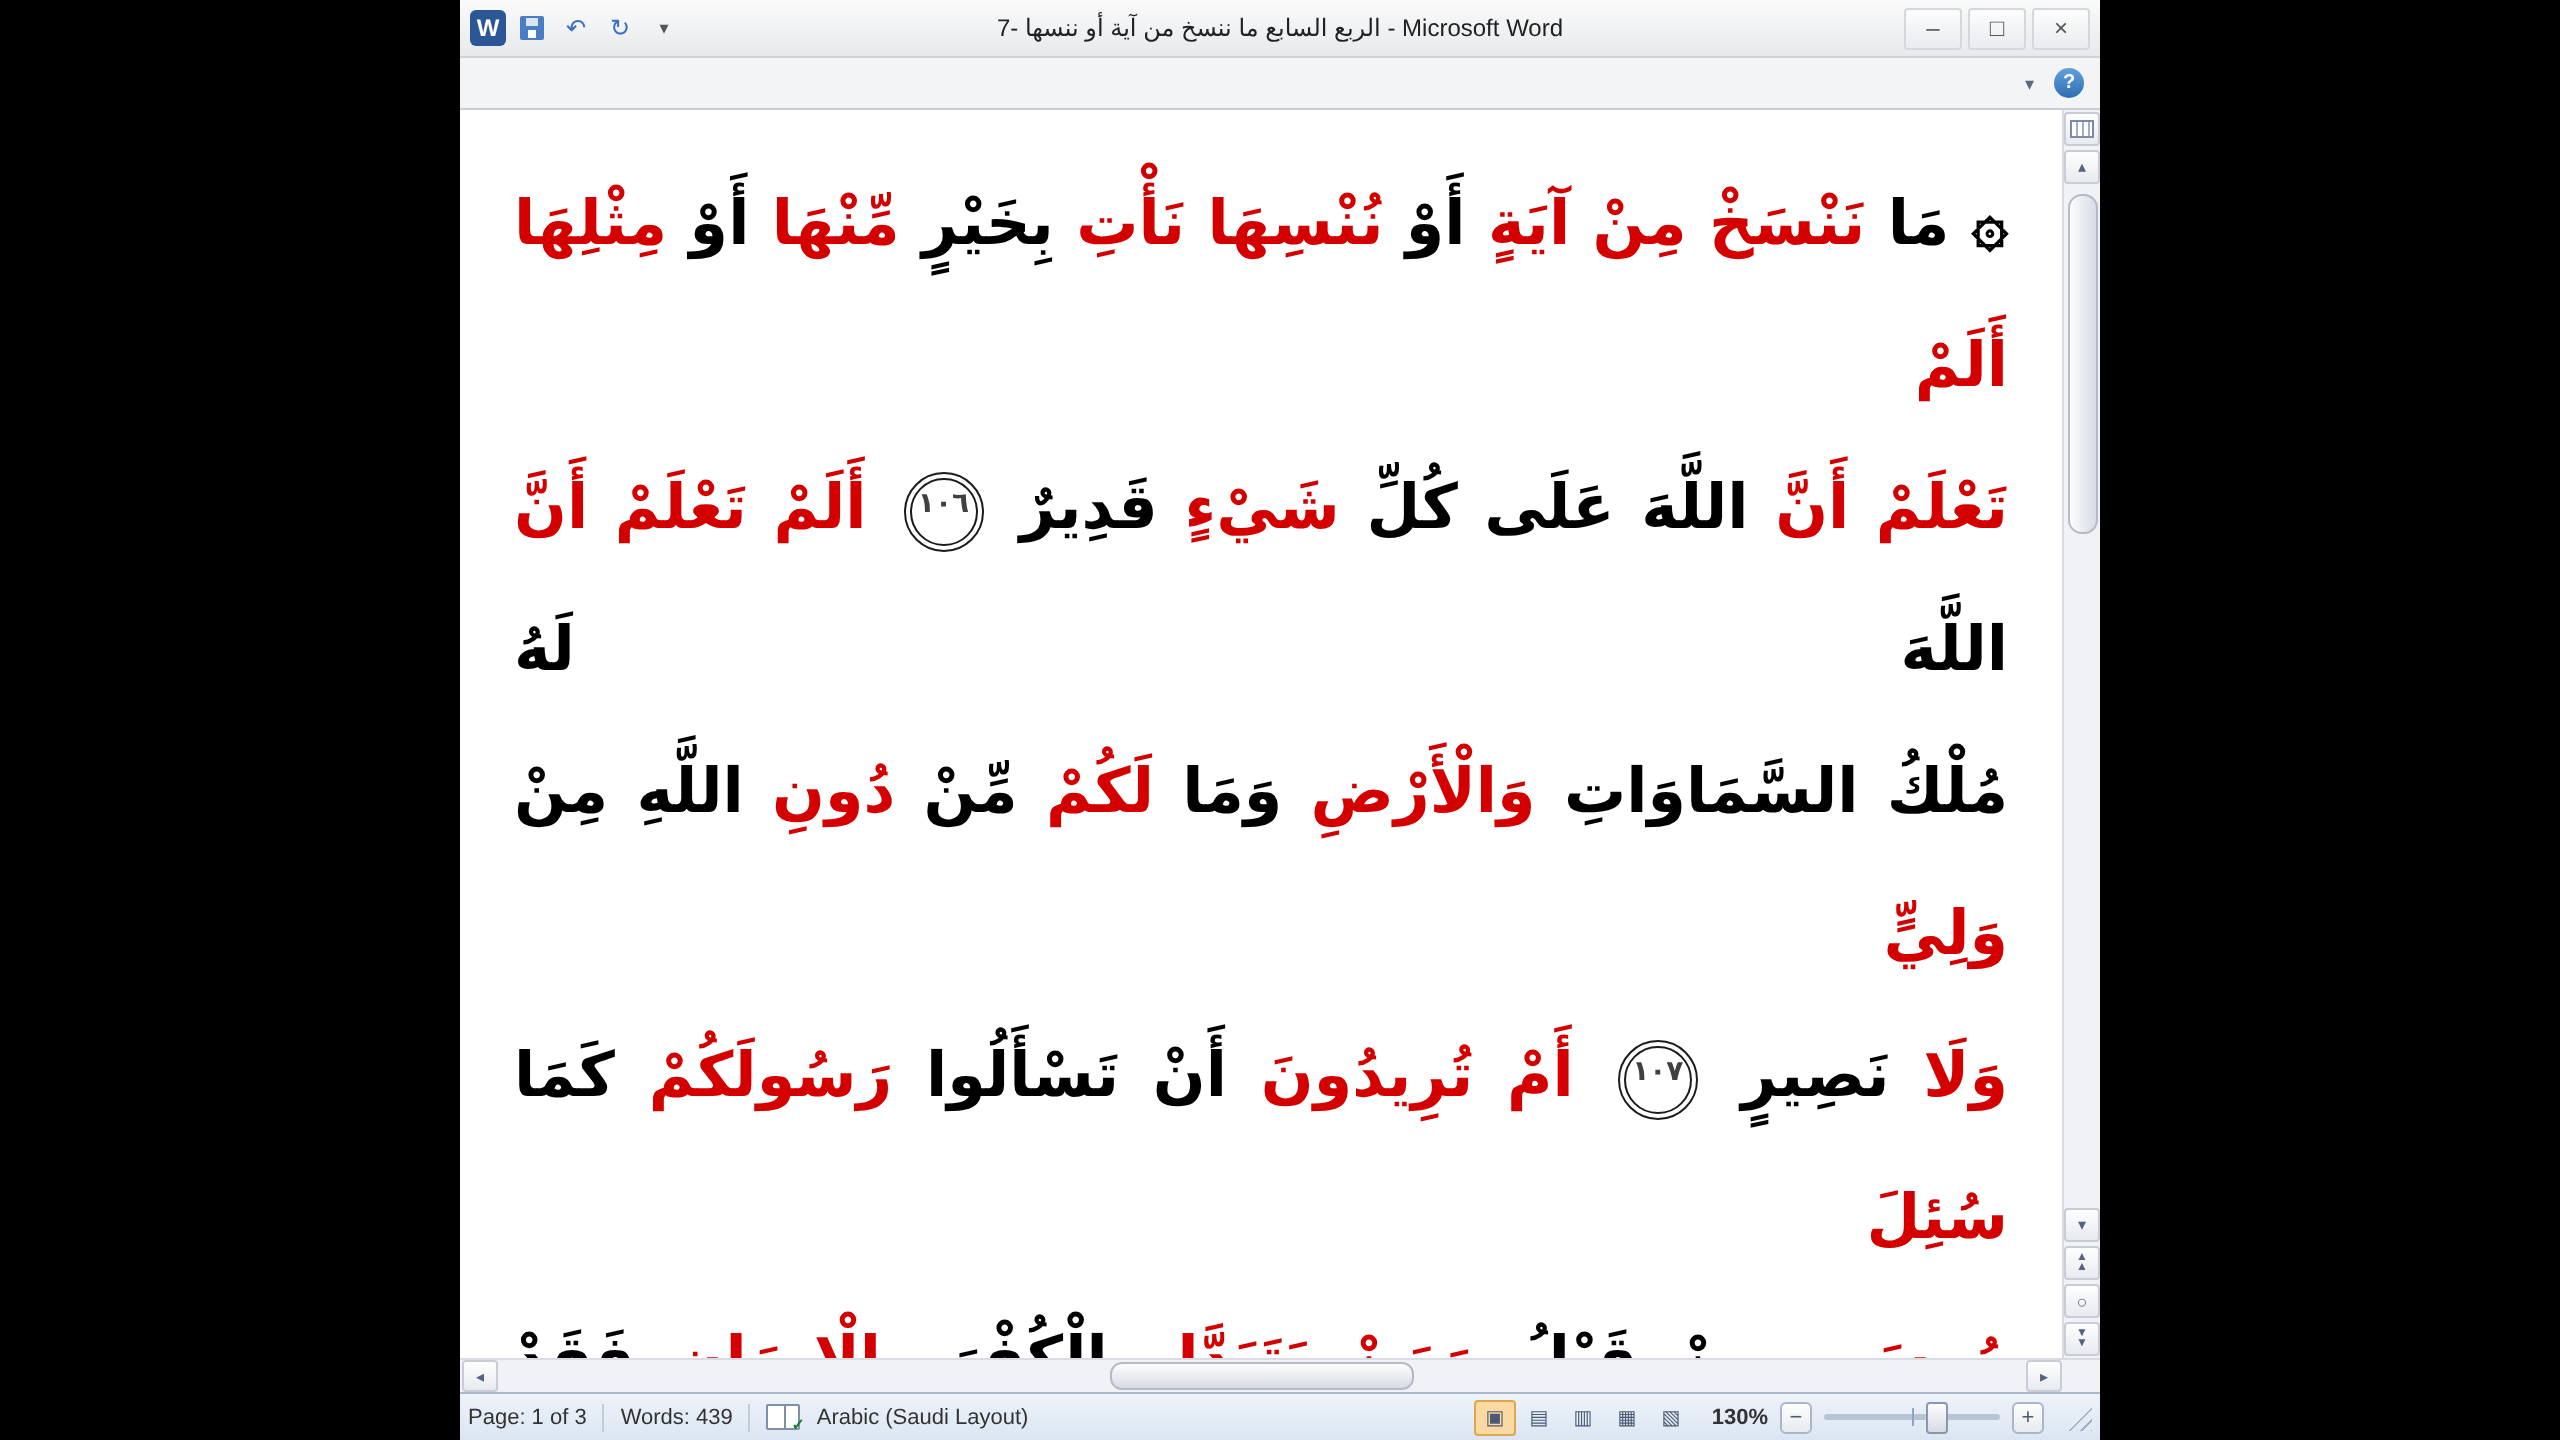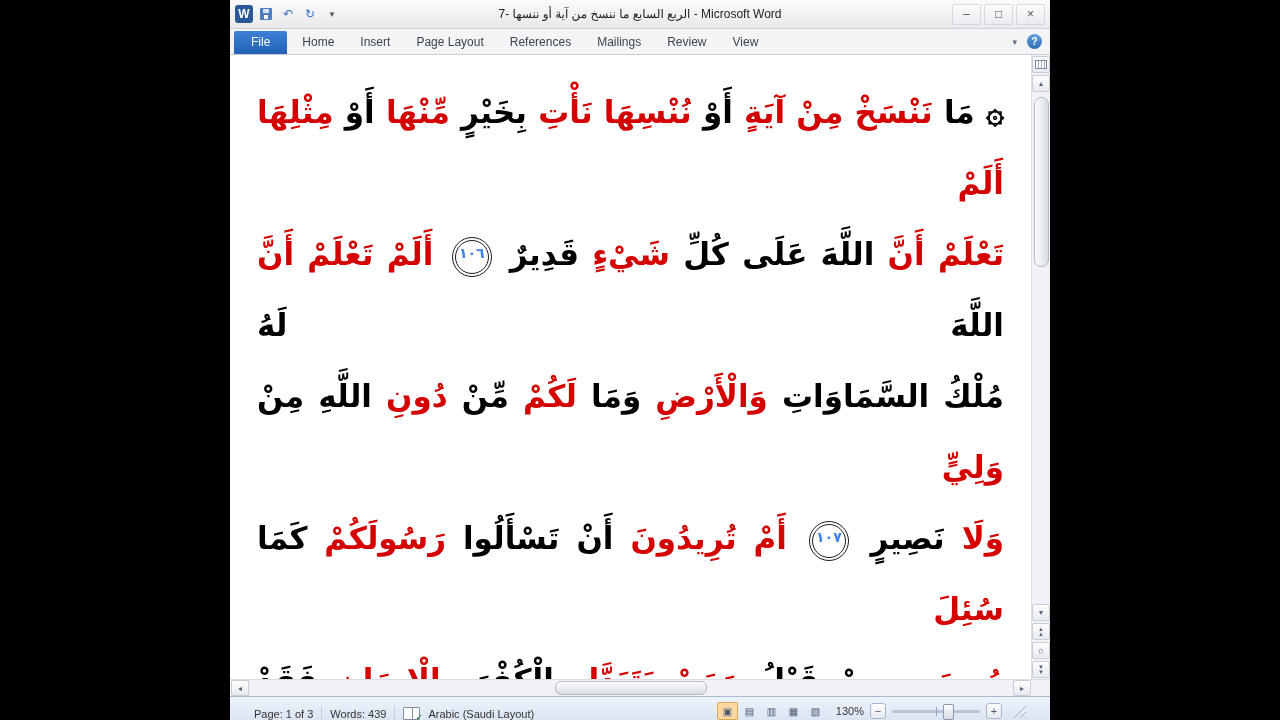--- a/index.html
+++ b/index.html
@@ -39,21 +39,21 @@
             color:#fff;font-size:10px;font-weight:bold;display:flex;align-items:center;justify-content:center;}
 
   
   .docarea{flex:1 1 auto;display:flex;overflow:hidden;background:#8c8c8c;}
   .page{flex:1;background:#fff;overflow:hidden;padding:22px 27px 0 27px;}
   .qline{direction:rtl;text-align:justify;text-align-last:justify;
          font-family:"DejaVu Sans",sans-serif;font-weight:bold;
          font-size:31px;line-height:71px;color:#000;}
   .vmark{display:inline-block;min-width:26px;height:32px;line-height:25px;border:4px double #1c1c1c;
          border-radius:50%;text-align:center;font-size:14px;font-weight:bold;vertical-align:middle;
-         padding:0 3px;margin:0 5px;color:#3b82f6;background:#fff;}
+         padding:0 3px;margin:0 5px;color:#404040;background:#fff;}
 
   
   .vscroll{width:18px;background:#f1f2f5;border-left:1px solid #d9dce2;display:flex;
            flex-direction:column;align-items:center;flex:0 0 auto;}
   .vs-btn{width:16px;height:15px;display:flex;align-items:center;justify-content:center;
           background:linear-gradient(#fefefe,#e7eaef);border:1px solid #c8ccd6;border-radius:2px;
           margin:1px 0;font-size:8px;color:#56637d;}
   .mini-ruler{width:10px;height:7px;border:1px solid #7d8aa3;background:
               repeating-linear-gradient(90deg,#fff 0 2px,#9fb0c8 2px 3px);}
   .vs-track{flex:1;width:16px;position:relative;margin:1px 0;}
@@ -68,33 +68,33 @@
   .hs-btn{width:16px;height:14px;display:flex;align-items:center;justify-content:center;
           background:linear-gradient(#fefefe,#e7eaef);border:1px solid #c8ccd6;border-radius:2px;
           margin:0 1px;font-size:8px;color:#56637d;}
   .hs-track{flex:1;height:14px;display:flex;align-items:center;}
   .hs-thumb{margin:0 auto;width:150px;height:12px;background:linear-gradient(#fdfdfd,#d7dbe3);
             border:1px solid #b4bac6;border-radius:6px;}
   .hs-corner{width:18px;height:16px;background:#f1f2f5;}
 
   
   .statusbar{height:23px;background:linear-gradient(#eef3fa,#dbe5f2);border-top:1px solid #a9b8cd;
-             display:flex;align-items:flex-end;padding:0 24px;font-size:11px;color:#333;gap:8px;
+             display:flex;align-items:center;padding:0 4px;font-size:11px;color:#333;gap:8px;
              flex:0 0 auto;}
   .sb-sep{width:1px;height:14px;background:#c2cddb;}
   .book{width:15px;height:11px;background:#fff;border:1px solid #7f8fa5;border-radius:1px;
         position:relative;display:inline-block;}
   .book::before{content:"";position:absolute;top:0;bottom:0;left:50%;width:1px;background:#7f8fa5;}
   .book::after{content:"✓";position:absolute;right:-3px;bottom:-3px;font-size:8px;color:#1a7f37;font-weight:bold;}
   .sb-right{margin-left:auto;display:flex;align-items:center;gap:6px;}
   .viewbtns{display:flex;gap:1px;}
   .vbtn{width:19px;height:16px;display:flex;align-items:center;justify-content:center;font-size:10px;
         color:#4a5a74;border:1px solid transparent;border-radius:2px;}
   .vbtn.active{background:#fcd9a2;border-color:#dda74f;}
-  .zoom-label{min-width:32px;text-align:right;}
+  .zoom-label{min-width:32px;text-align:right;font-weight:bold;}
   .zbtn{width:14px;height:14px;display:flex;align-items:center;justify-content:center;
         font-size:11px;color:#4a5a74;border:1px solid #aab6c8;border-radius:3px;
         background:linear-gradient(#fefefe,#e7eaef);}
   .ztrack{width:88px;height:3px;background:#b8c4d6;border-radius:2px;position:relative;}
   .ztrack::before{content:"";position:absolute;left:50%;top:-3px;width:1px;height:9px;background:#93a5bd;}
   .zthumb{position:absolute;left:58%;top:-6px;width:9px;height:14px;
           background:linear-gradient(#fdfdfd,#d7dbe3);border:1px solid #8a97ad;border-radius:2px;}
   .grip{width:14px;height:14px;margin-left:4px;
         background:repeating-linear-gradient(135deg,transparent 0 3px,#9fb0c8 3px 4px);
         clip-path:polygon(100% 0,100% 100%,0 100%);}
@@ -123,30 +123,20 @@
       </div>
       <div class="title-text">الربع السابع ما ننسخ من آية أو ننسها -7 - Microsoft Word</div>
       <div class="win-controls">
         <div class="wc">–</div>
         <div class="wc">□</div>
         <div class="wc">×</div>
       </div>
     </div>
 
     <div class="tabrow">
-      <div id="tabs" style="display:flex;align-items:flex-end;">
-          <div class="tab file-tab">File</div>
-          <div class="tab">Home</div>
-          <div class="tab">Insert</div>
-          <div class="tab">Page Layout</div>
-          <div class="tab">References</div>
-          <div class="tab">Mailings</div>
-          <div class="tab">Review</div>
-          <div class="tab">View</div>
-        </div>
       <div class="tabrow-right">
         <span class="collapse-chev">▾</span>
         <span class="help-btn">?</span>
       </div>
     </div>
 
     <div class="docarea">
       <div class="page" id="doc-text">
           <div class="qline"><span style="color: rgb(0, 0, 0);">۞ مَا</span> <span style="color: rgb(212, 0, 0);">نَنْسَخْ مِنْ آيَةٍ</span> <span style="color: rgb(0, 0, 0);">أَوْ</span> <span style="color: rgb(212, 0, 0);">نُنْسِهَا</span> <span style="color: rgb(212, 0, 0);">نَأْتِ</span> <span style="color: rgb(0, 0, 0);">بِخَيْرٍ</span> <span style="color: rgb(212, 0, 0);">مِّنْهَا</span> <span style="color: rgb(0, 0, 0);">أَوْ</span> <span style="color: rgb(212, 0, 0);">مِثْلِهَا</span> <span style="color: rgb(212, 0, 0);">أَلَمْ</span> </div>
           <div class="qline"><span style="color: rgb(212, 0, 0);">تَعْلَمْ أَنَّ</span> <span style="color: rgb(0, 0, 0);">اللَّهَ عَلَى كُلِّ</span> <span style="color: rgb(212, 0, 0);">شَيْءٍ</span> <span style="color: rgb(0, 0, 0);">قَدِيرٌ</span> <span class="vmark">١٠٦</span> <span style="color: rgb(212, 0, 0);">أَلَمْ تَعْلَمْ أَنَّ</span> <span style="color: rgb(0, 0, 0);">اللَّهَ لَهُ</span> </div>

